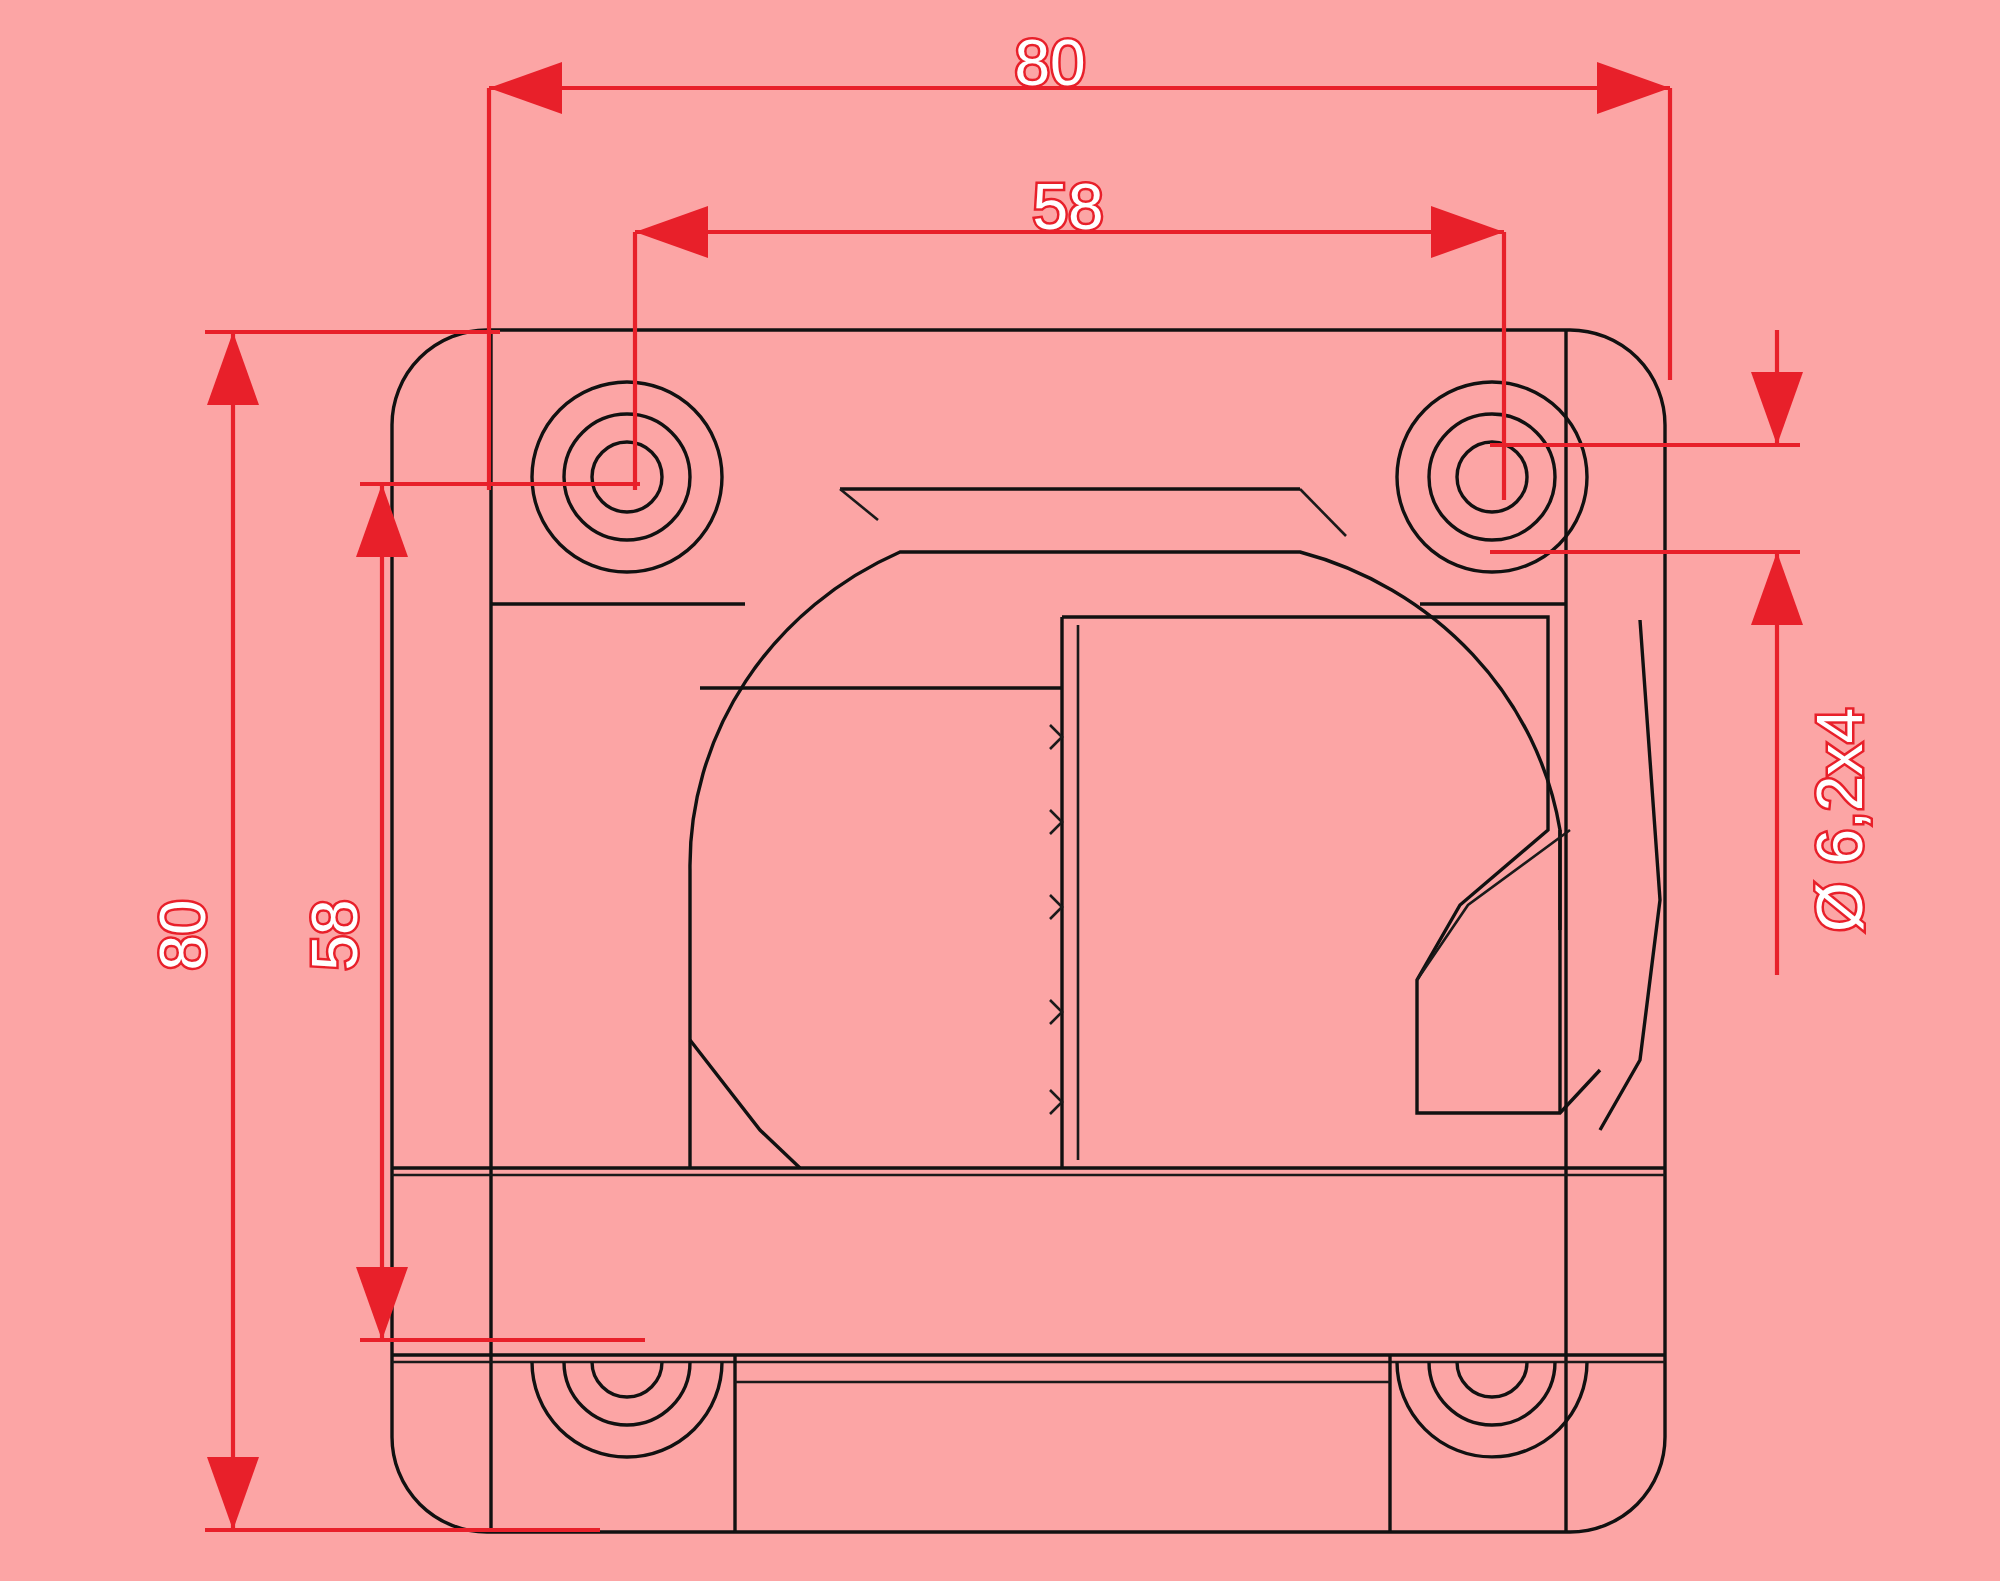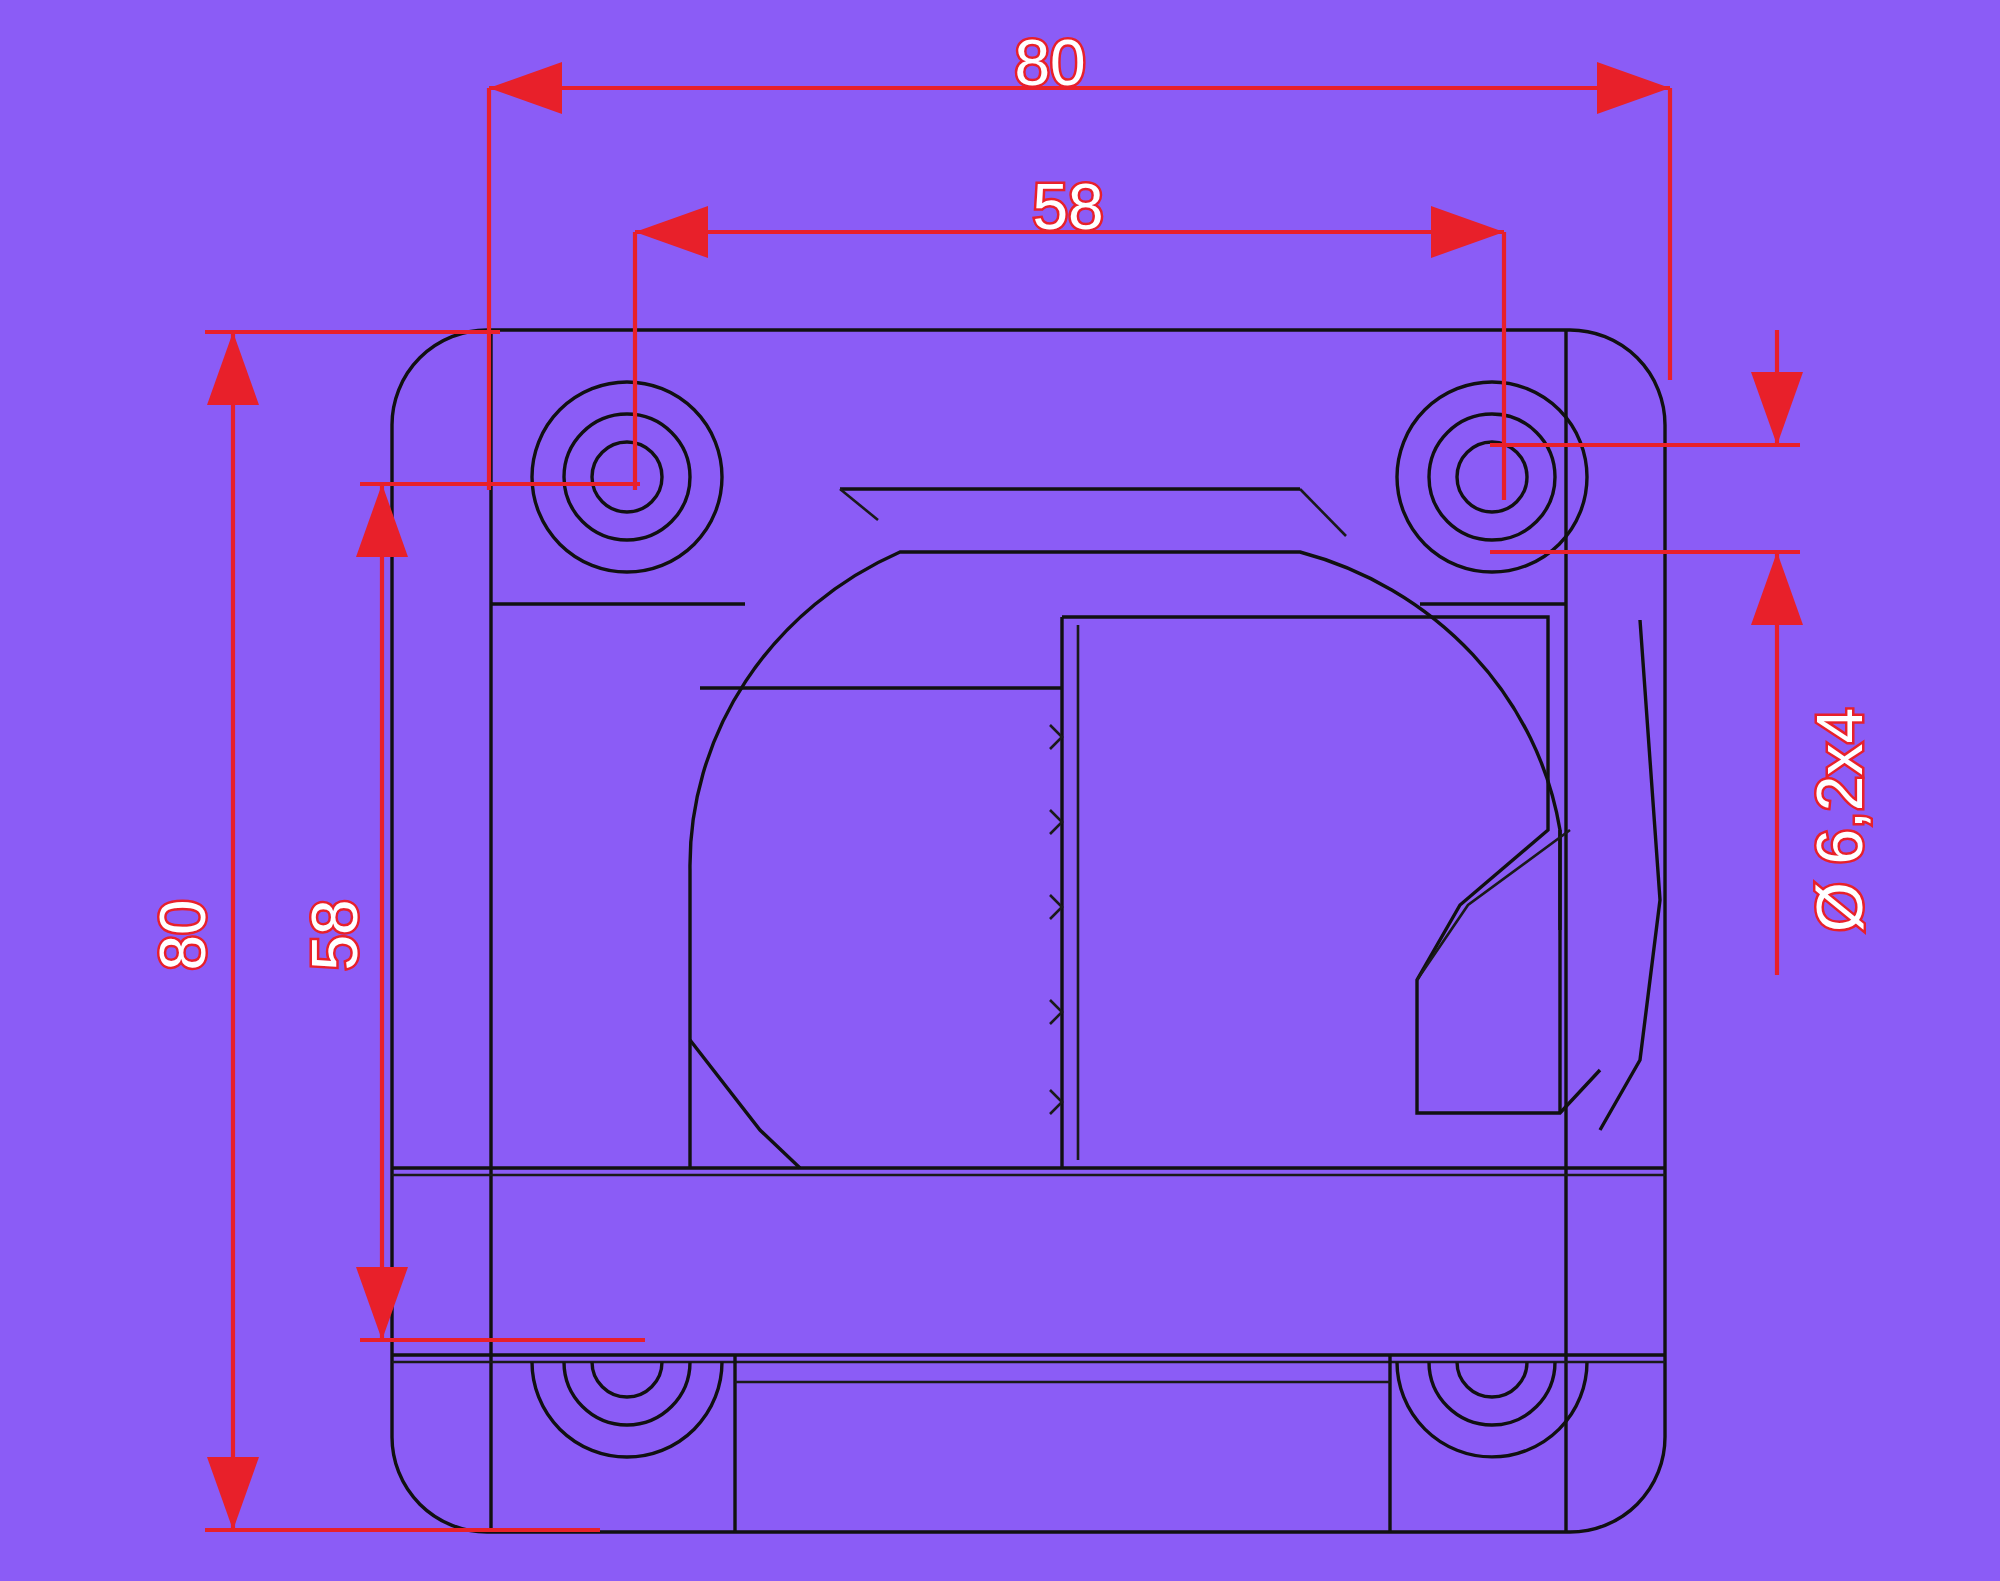--- a/index.html
+++ b/index.html
@@ -8,21 +8,21 @@
     padding: 0;
     background: #ffffff;
   }
   body {
     font-family: "Liberation Sans", sans-serif;
   }
   #drawing-root {
     position: relative;
     width: 2000px;
     height: 1581px;
-    background: #8b5cf6;
+    background: #fca5a5;
     overflow: hidden;
   }
   #drawing-svg {
     position: absolute;
     left: 0;
     top: 0;
     width: 2000px;
     height: 1581px;
     display: block;
   }

